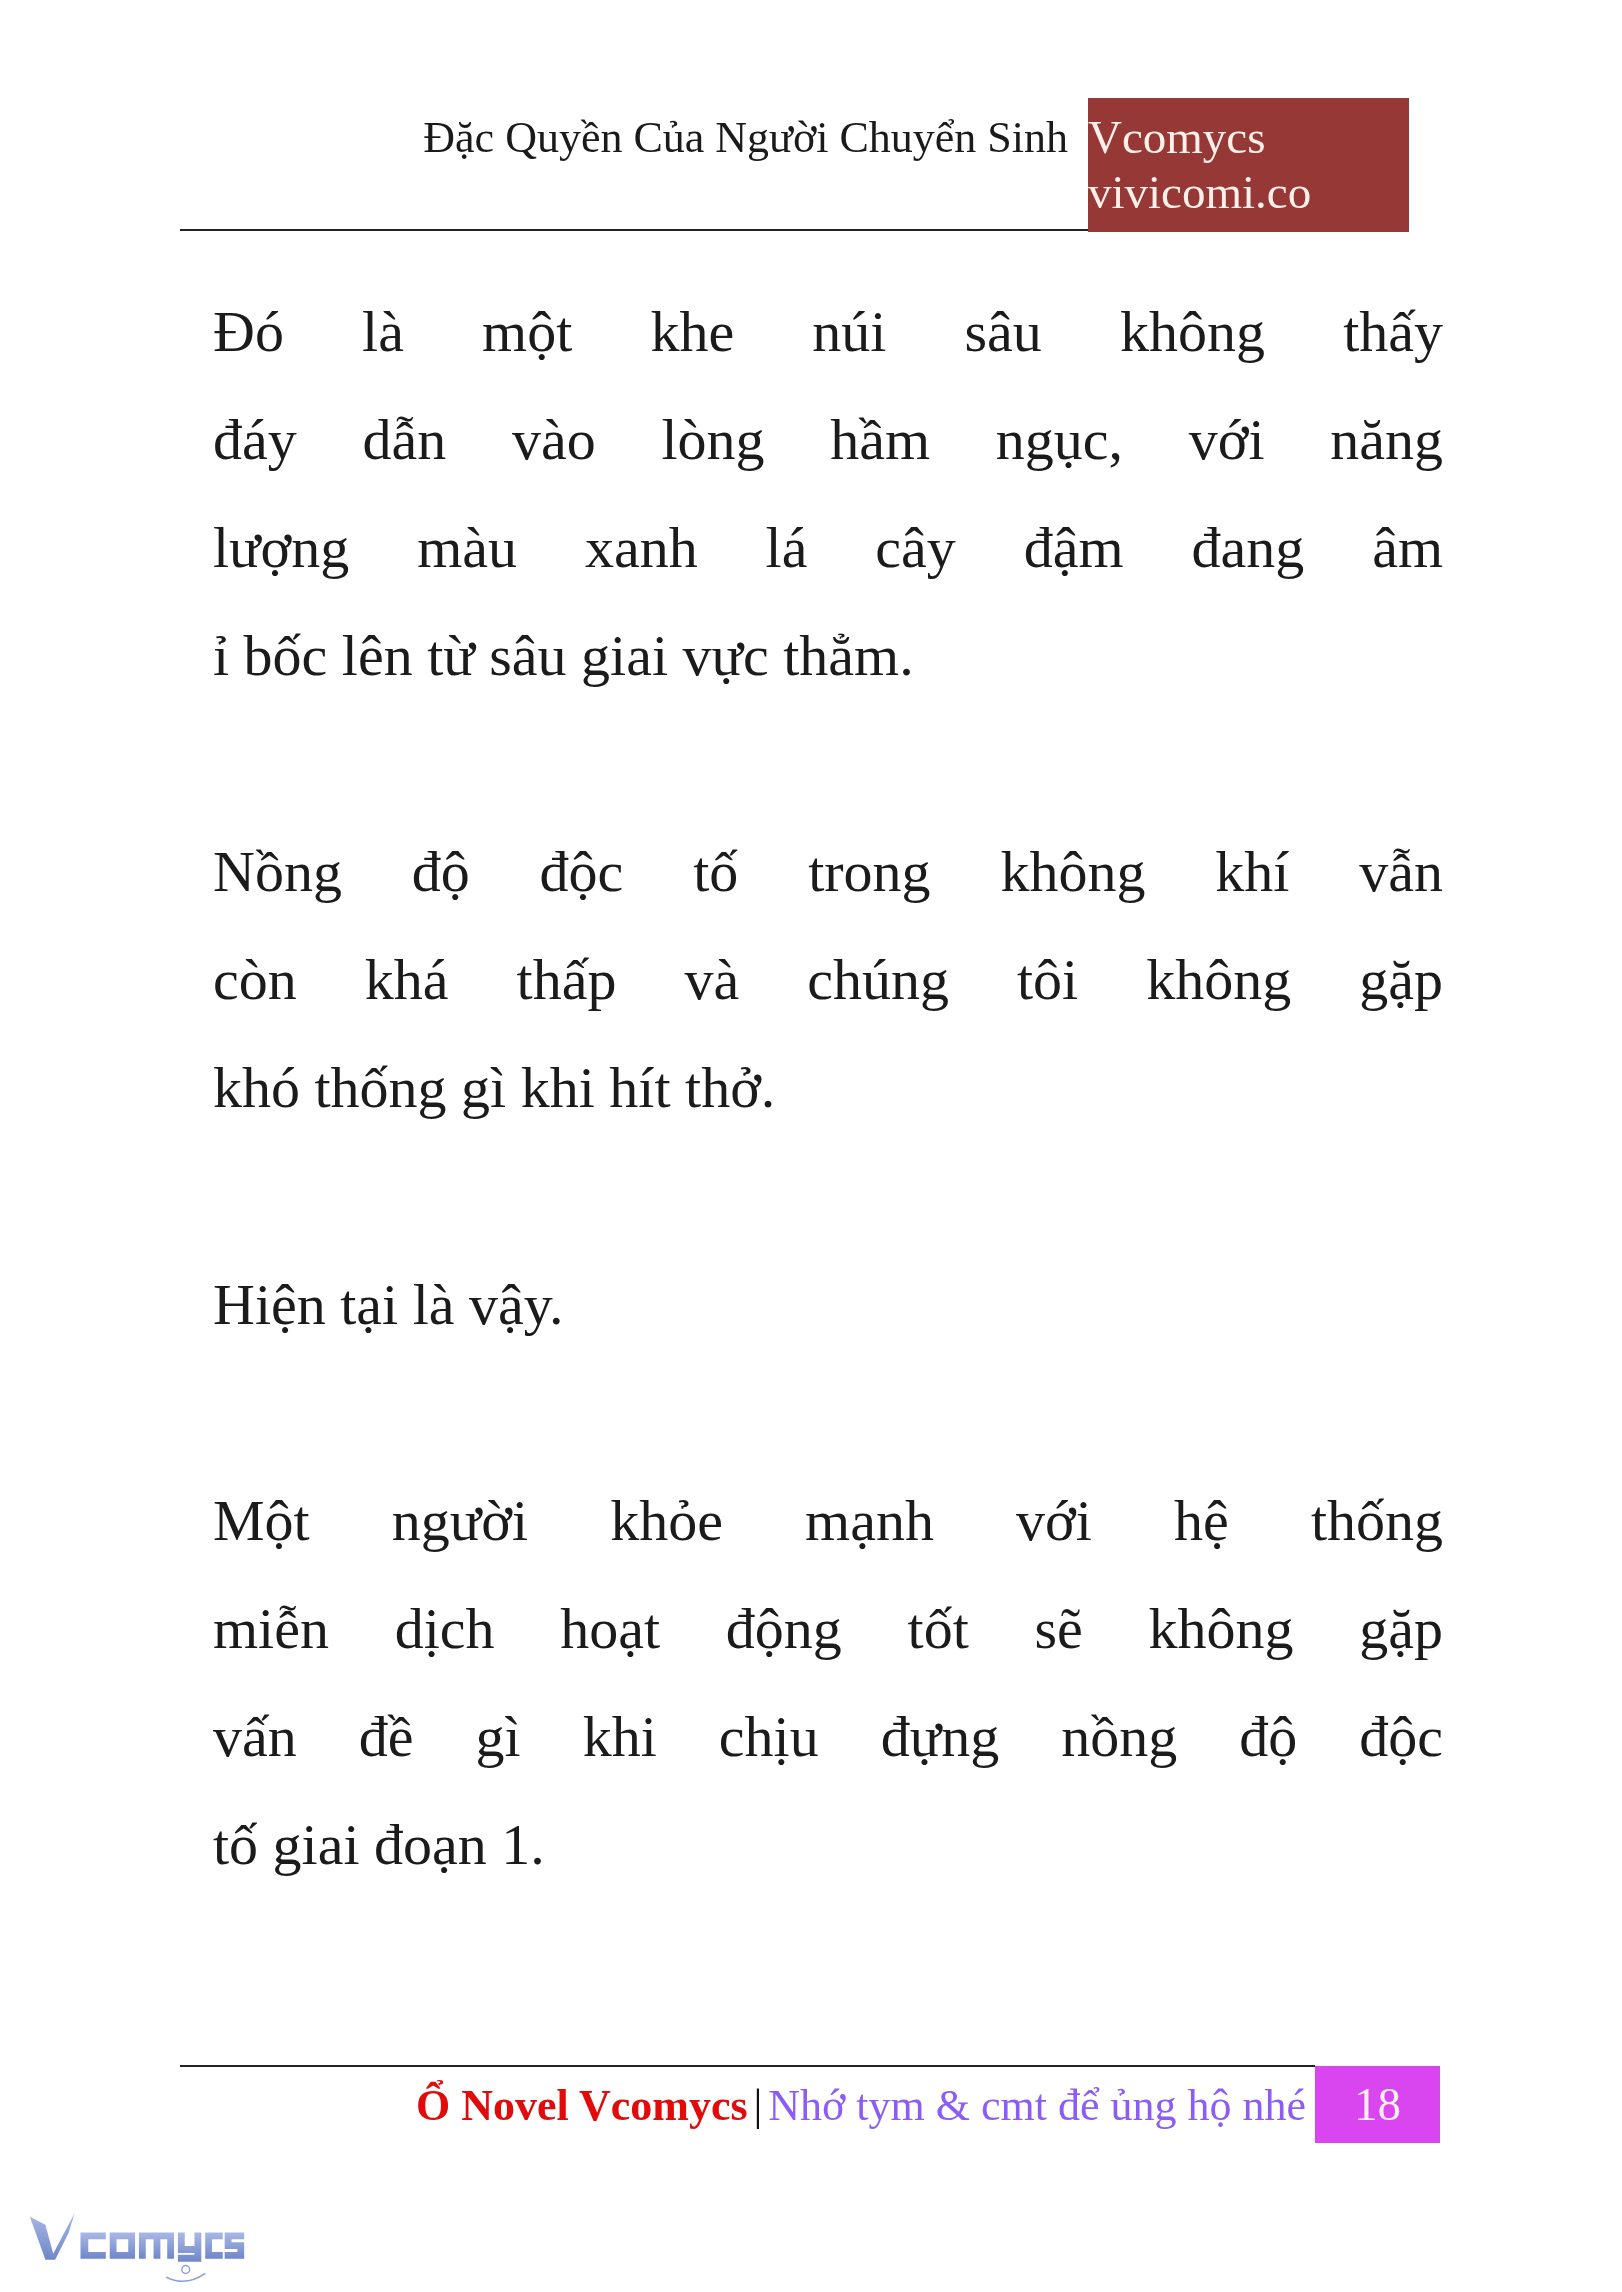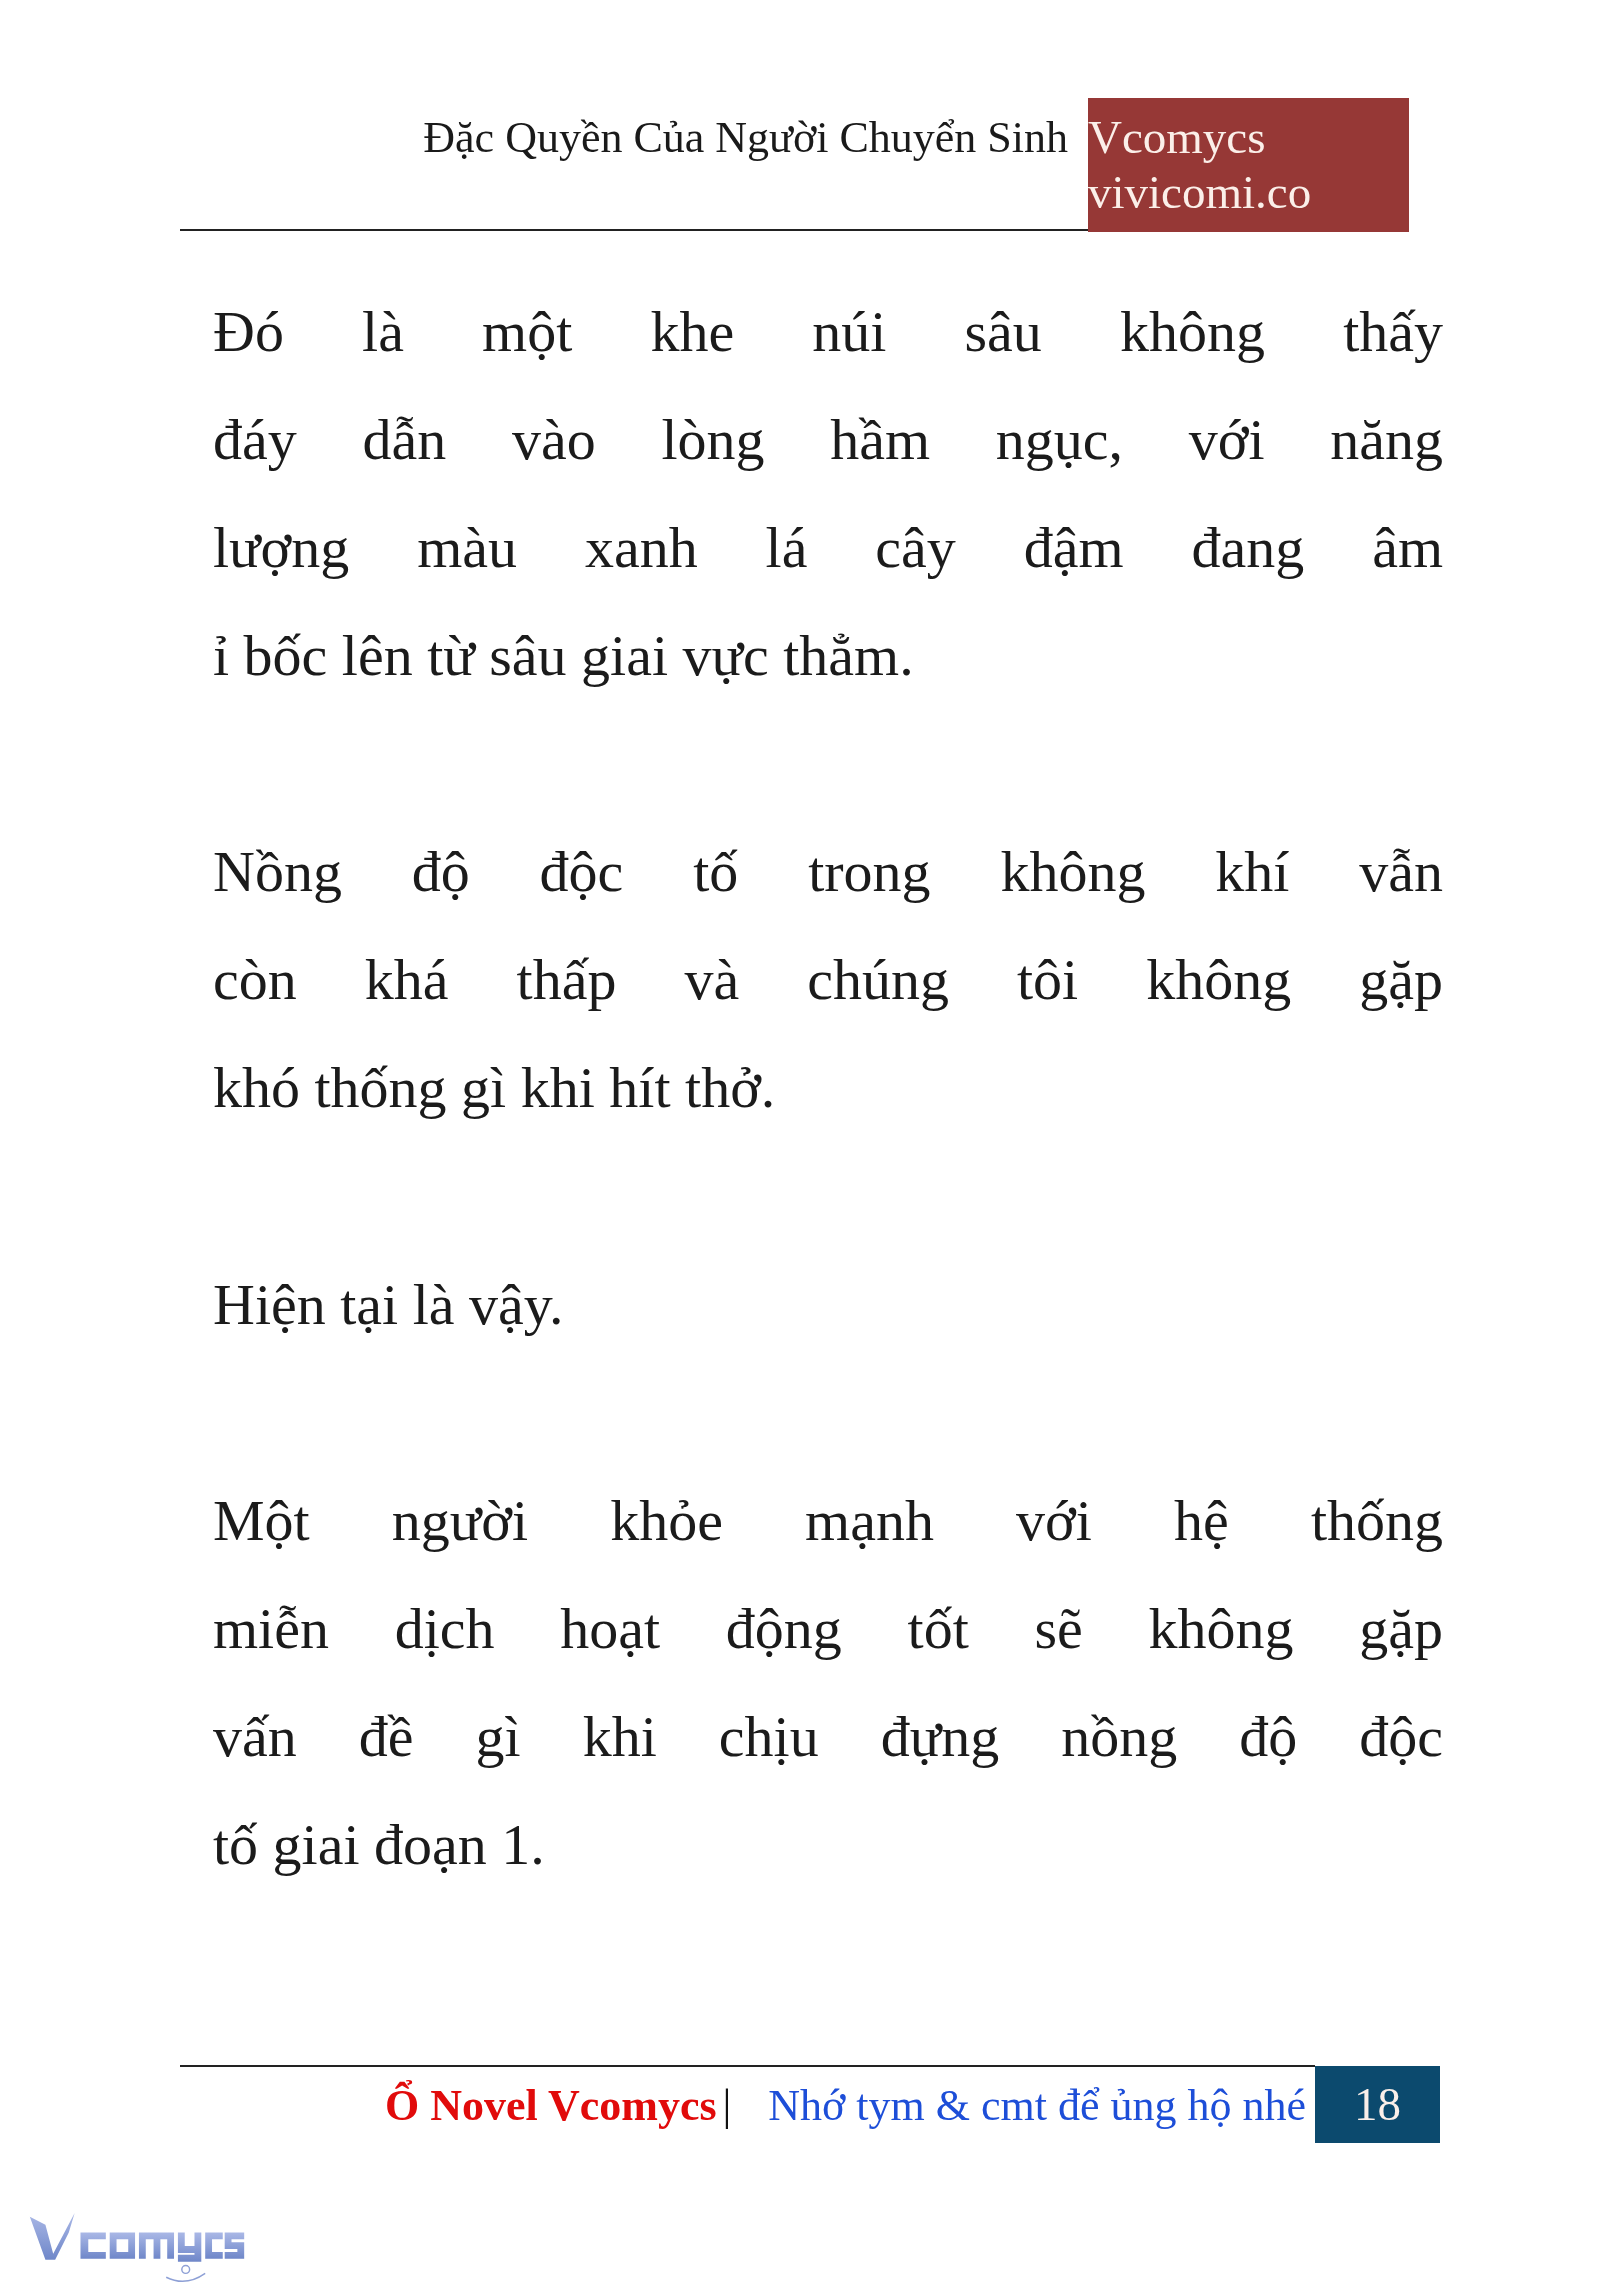--- a/index.html
+++ b/index.html
@@ -15,22 +15,22 @@
   
   .line { position:absolute; left:213px; width:1230px; font-size:58px; line-height:108px; height:108px; white-space:nowrap; }
   .line.j { text-align:justify; text-align-last:justify; }
   .line.l { text-align:left; }
 
   
   .ftr-rule { position:absolute; left:180px; top:2065px; width:1135px; height:2px; background:#222; }
   .ftr-text { position:absolute; right:316px; top:2078px; font-size:44px; line-height:55px; white-space:nowrap; }
   .ftr-brand { color:#e10b0b; font-weight:bold; }
   .ftr-sep { color:#111; padding:0 5.9px; }
-  .ftr-msg { color:#1d4ed8;margin-left:31px; }
-  .ftr-box { position:absolute; left:1315px; top:2066px; width:125px; height:77px; background:#0c4a6e; color:#fbefe9; font-size:47px; line-height:77px; text-align:center; }
+  .ftr-msg { color:#8b5cf6; }
+  .ftr-box { position:absolute; left:1315px; top:2066px; width:125px; height:77px; background:#d946ef; color:#fbefe9; font-size:47px; line-height:77px; text-align:center; }
 
   
   .wm { position:absolute; left:29px; top:2211px; width:216px; height:76px; }
 </style>
 </head>
 <body>
 
 <div class="hdr-title">
   <span class="l1">Đặc Quyền Của Người Chuyển Sinh</span>
 </div>

